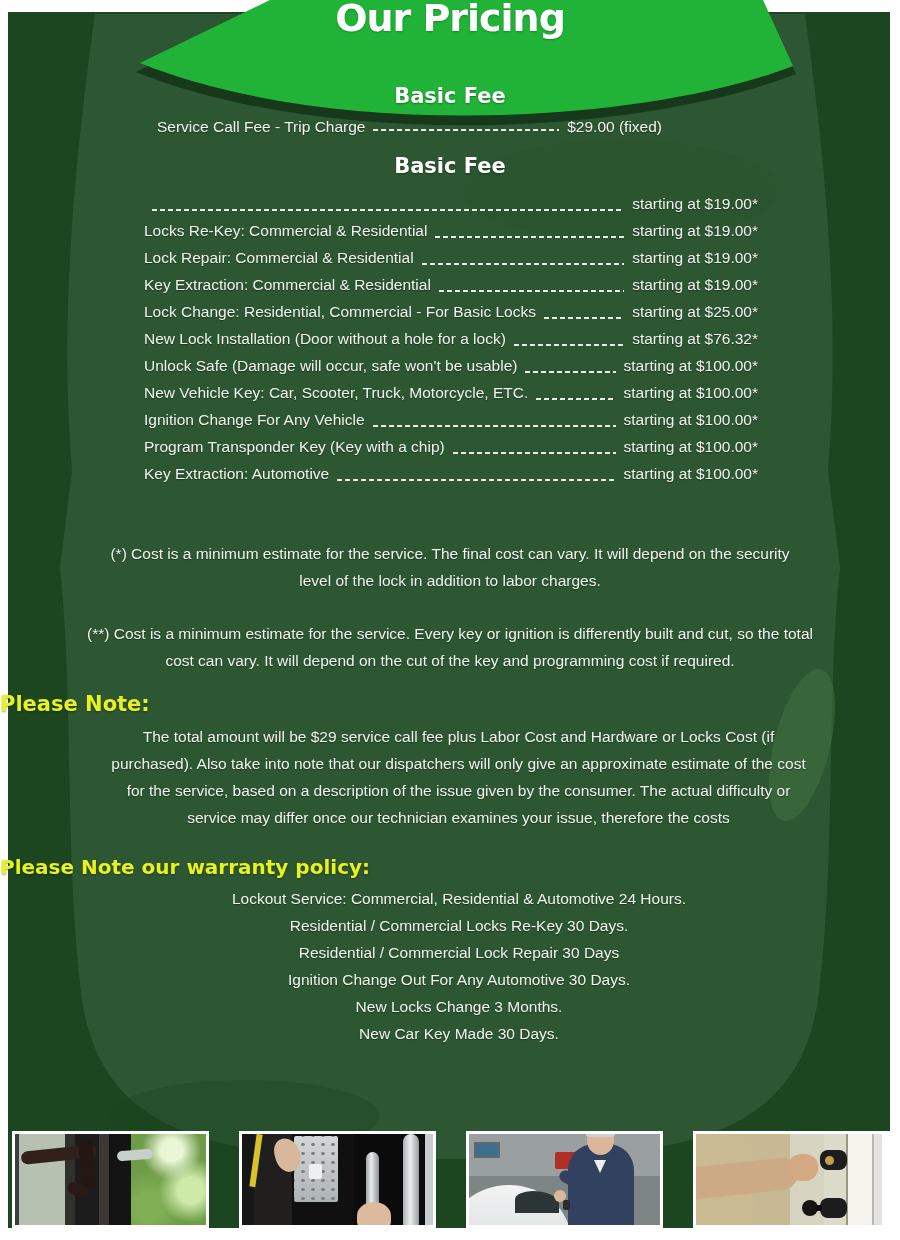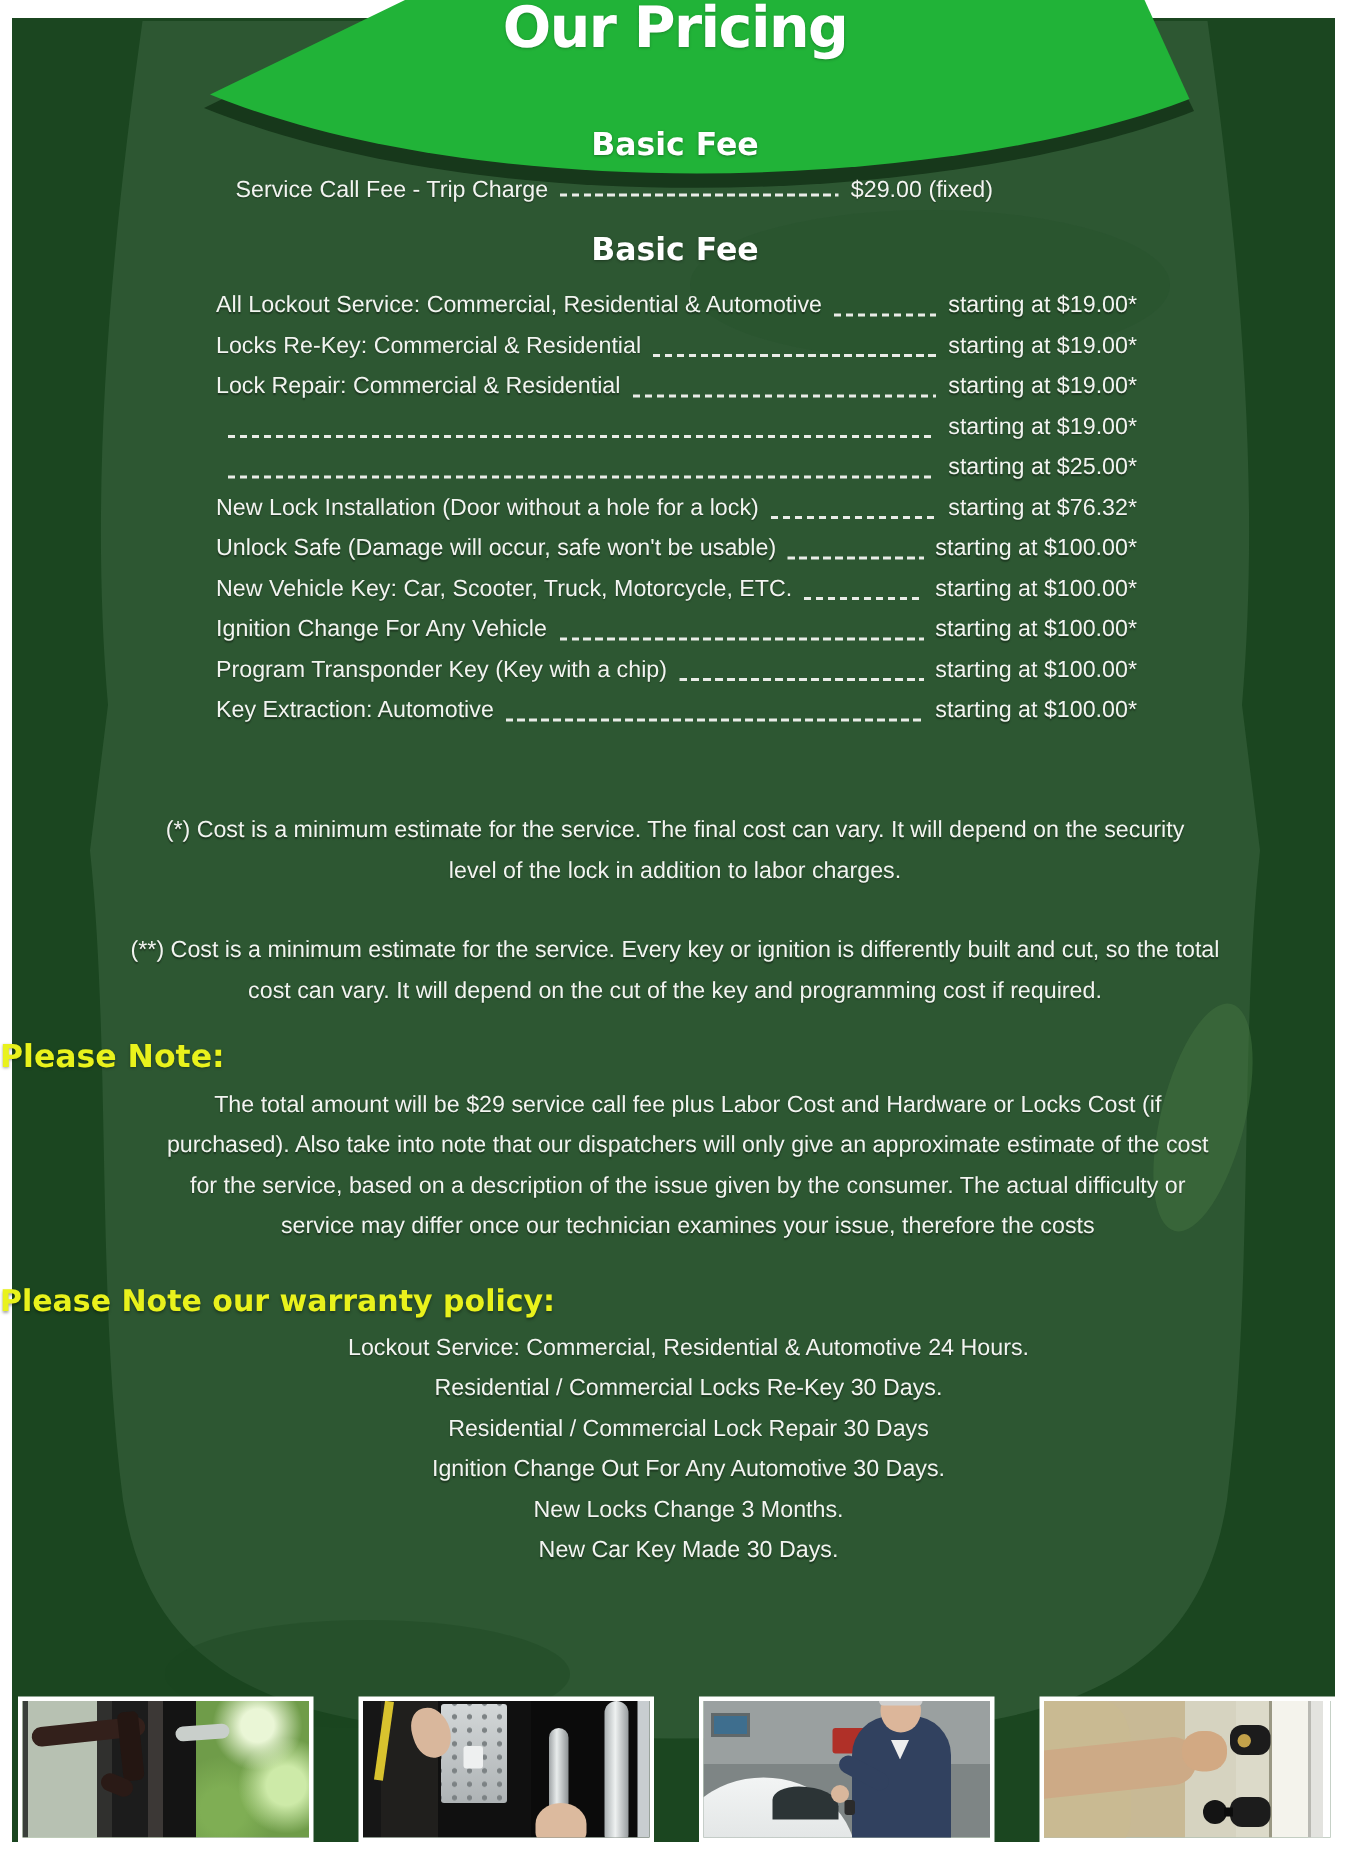--- a/index.html
+++ b/index.html
@@ -140,39 +140,40 @@
   <div class="abs section-heading h-basic-1">Basic Fee</div>
   <div class="fee-row service-call-row">
     <span>Service Call Fee - Trip Charge</span>
     <span class="leader"></span>
     <span>$29.00 (fixed)</span>
   </div>
 
   <div class="abs section-heading h-basic-2">Basic Fee</div>
   <ul class="services-list">
     <li class="fee-row">
-        <span>All Lockout Service: Commercial, Residential &amp; Automotive</span>
         <span class="leader"></span>
         <span>starting at $19.00*</span>
       </li>
     <li class="fee-row">
         <span>Locks Re-Key: Commercial &amp; Residential</span>
         <span class="leader"></span>
         <span>starting at $19.00*</span>
       </li>
     <li class="fee-row">
         <span>Lock Repair: Commercial &amp; Residential</span>
         <span class="leader"></span>
         <span>starting at $19.00*</span>
       </li>
     <li class="fee-row">
-        <span class="leader"></span>
-        <span>starting at $19.00*</span>
-      </li>
-    <li class="fee-row">
+        <span>Key Extraction: Commercial &amp; Residential</span>
+        <span class="leader"></span>
+        <span>starting at $19.00*</span>
+      </li>
+    <li class="fee-row">
+        <span>Lock Change: Residential, Commercial - For Basic Locks</span>
         <span class="leader"></span>
         <span>starting at $25.00*</span>
       </li>
     <li class="fee-row">
         <span>New Lock Installation (Door without a hole for a lock)</span>
         <span class="leader"></span>
         <span>starting at $76.32*</span>
       </li>
     <li class="fee-row">
         <span>Unlock Safe (Damage will occur, safe won't be usable)</span>

